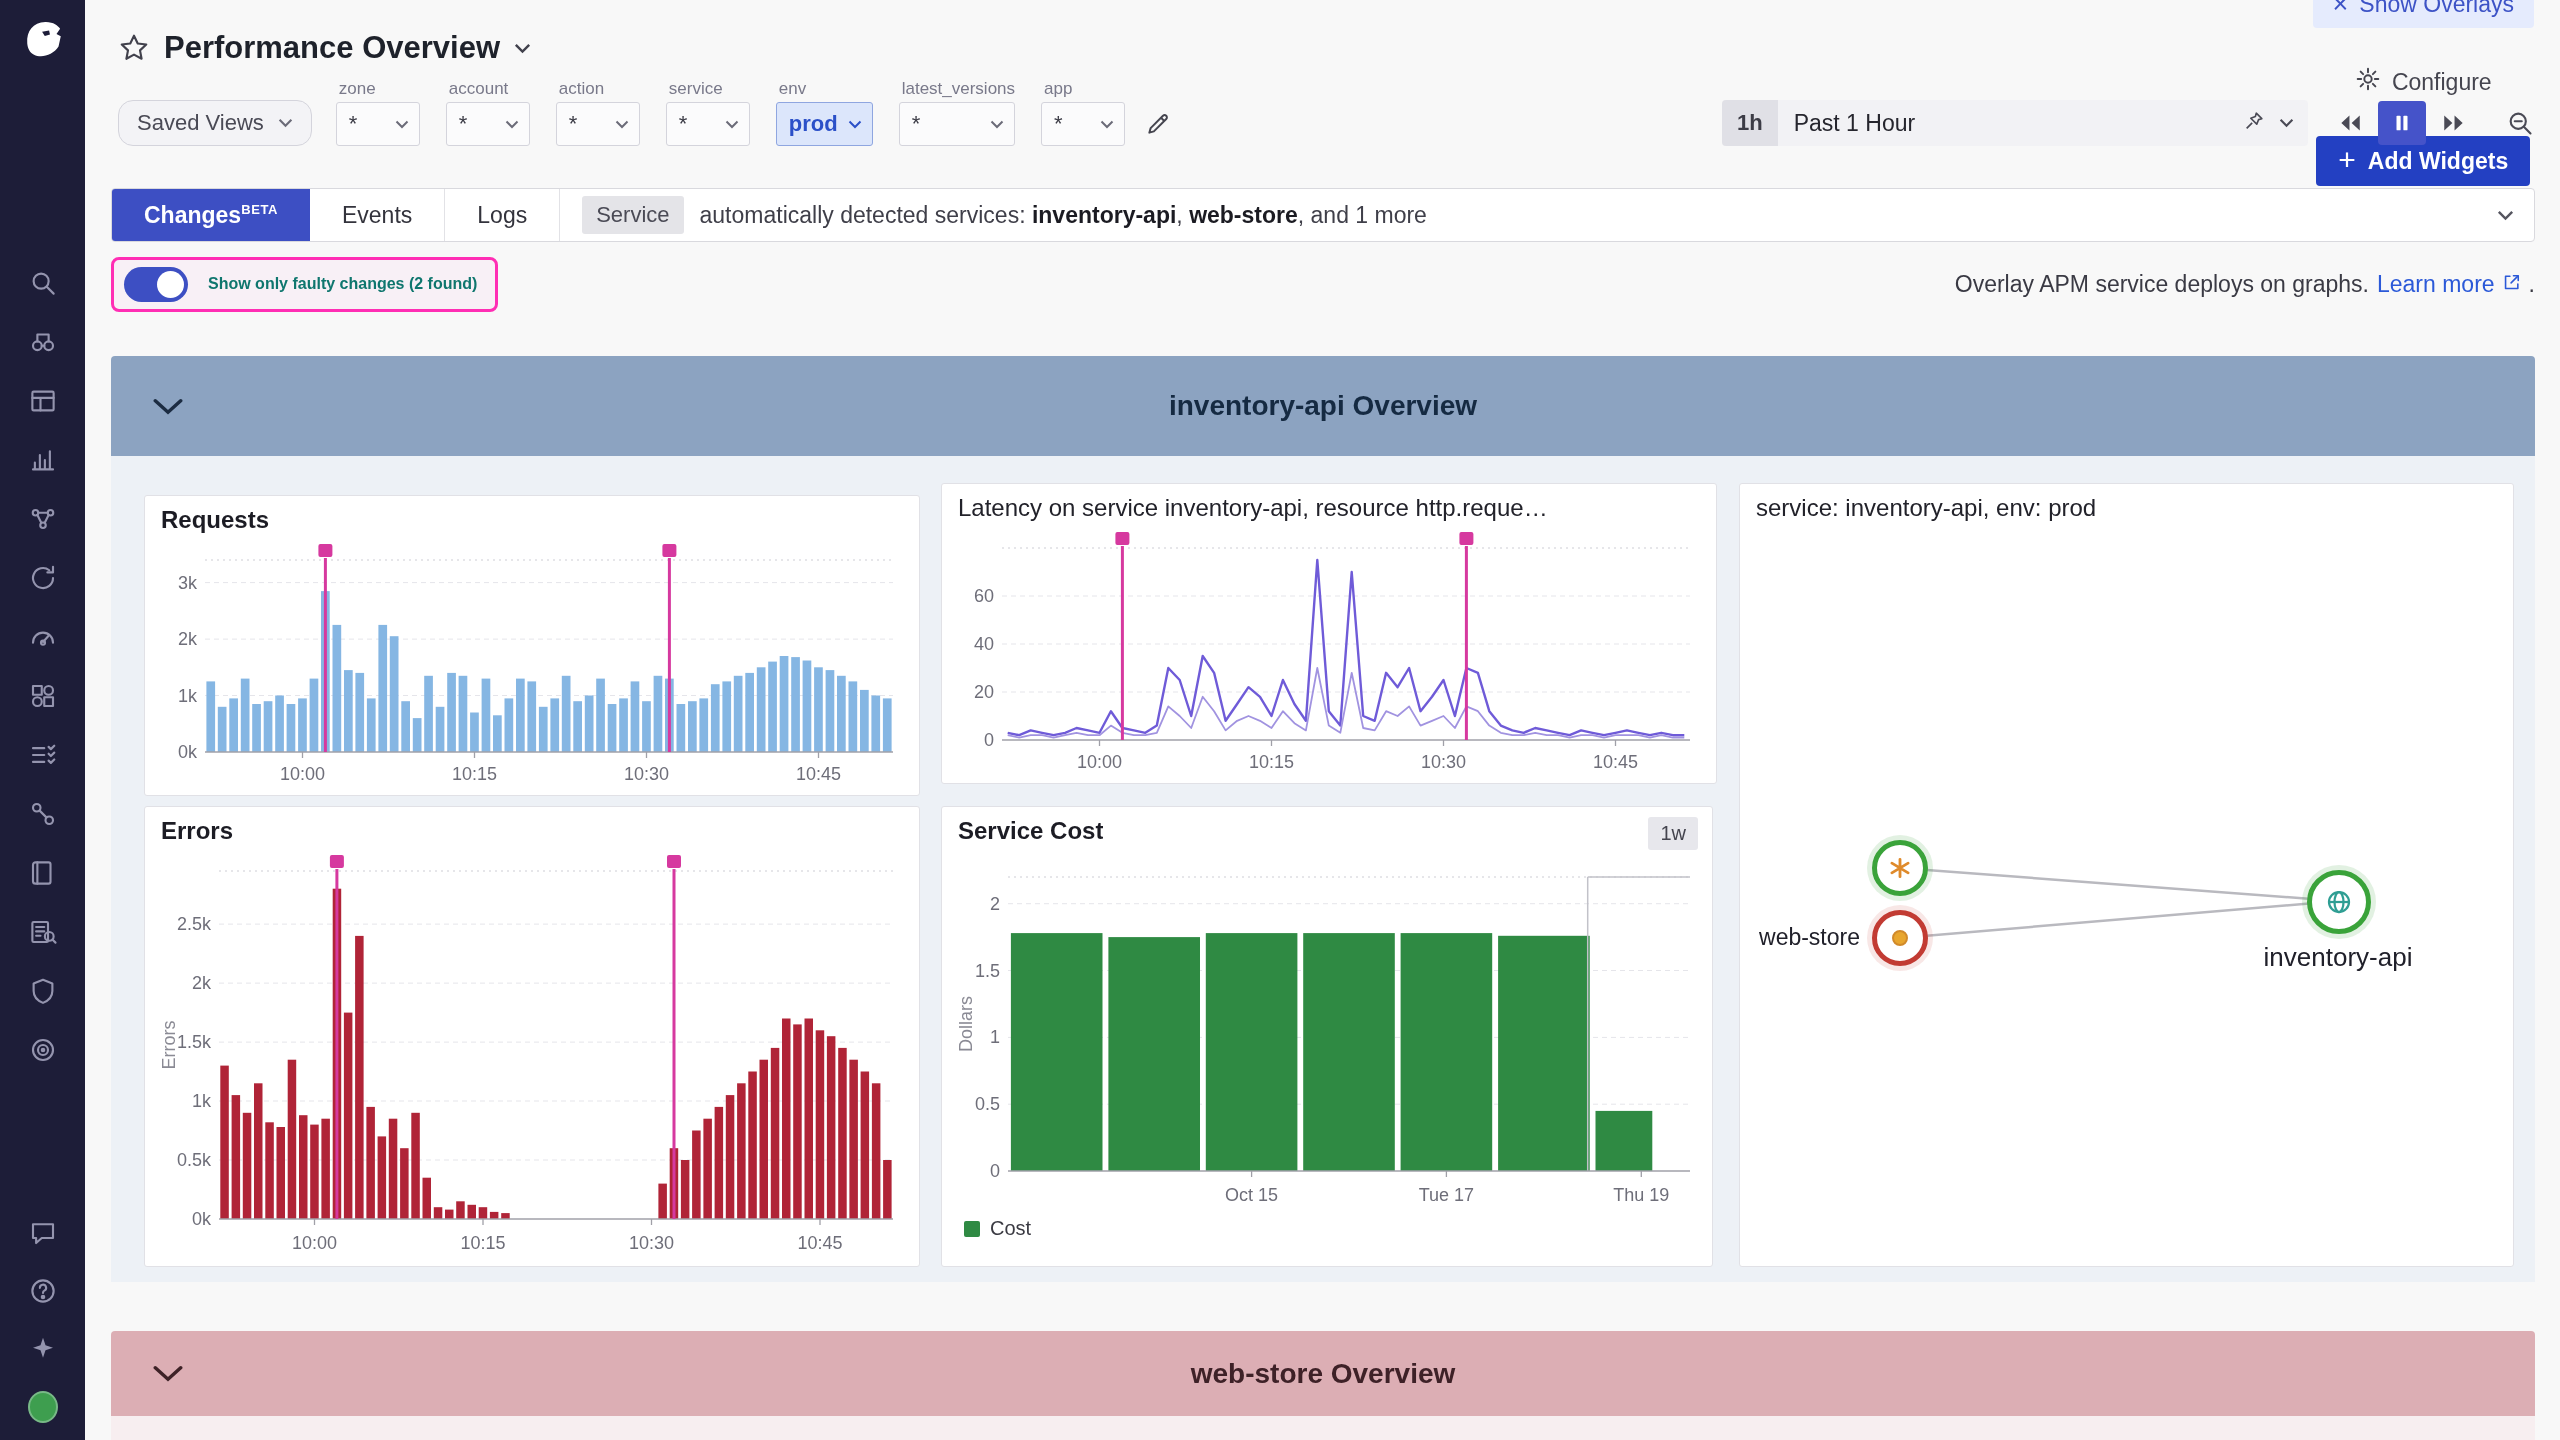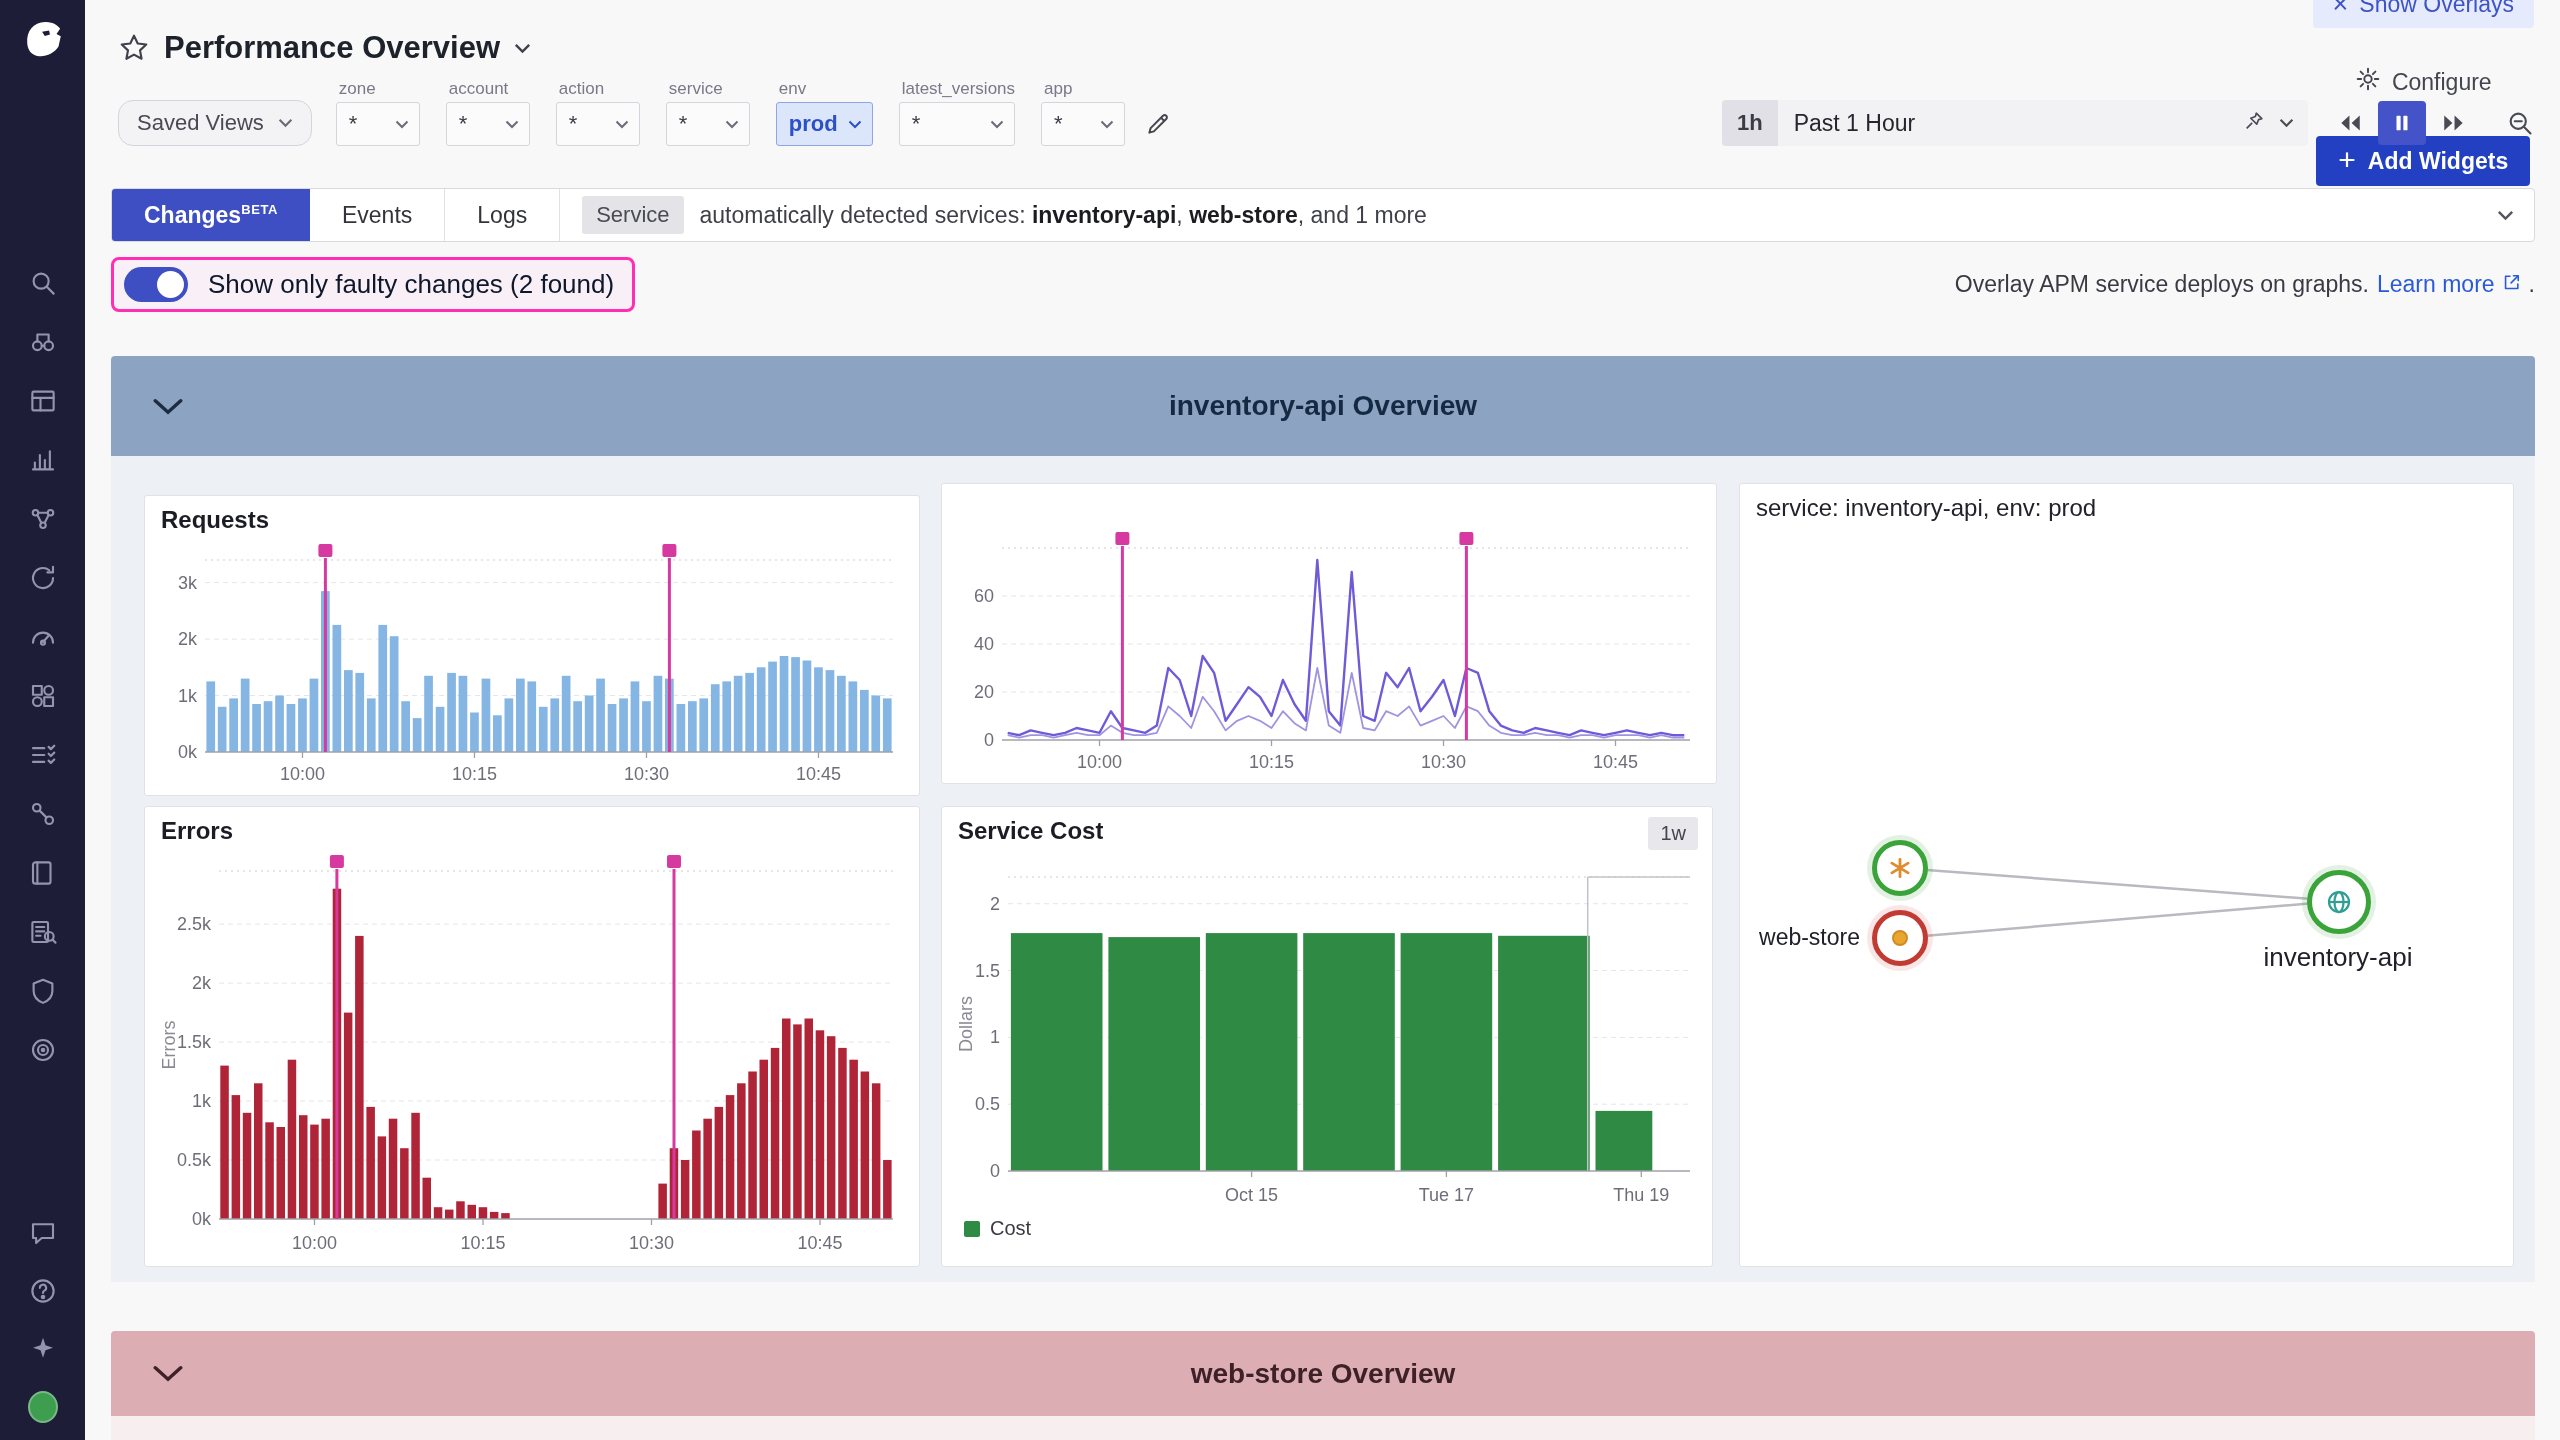--- a/index.html
+++ b/index.html
@@ -60,21 +60,21 @@
   .service-text { margin-left:16px; align-self:center; font-size:23px; color:#3f3f49; white-space:nowrap; overflow:hidden; cursor:pointer; }
   .svc-bold { font-weight:700; color:#1b1b22; }
   .tab-caret { margin-left:auto; margin-right:20px; align-self:center; color:#55555f; display:flex; cursor:pointer; }
   
   .toggle-row { position:absolute; top:250px; left:26px; width:2424px; height:68px; display:flex; align-items:center; }
   .highlight { display:flex; align-items:center; gap:20px; border:3px solid #ff2eb4; background:rgba(255,180,232,0.10); border-radius:8px; padding:7px 18px 7px 10px; }
   .toggle { width:64px; height:35px; border-radius:18px; background:#c4c4cc; position:relative; cursor:pointer; flex:none; }
   .toggle.on { background:#3d4fc3; }
   .toggle .knob { position:absolute; top:4px; left:4px; width:27px; height:27px; border-radius:50%; background:#fff; }
   .toggle.on .knob { left:auto; right:4px; }
-  .toggle-label { font-size:26px; color:#0f172a; }
+  .toggle-label { font-size:16px; color:#0f766e;font-weight:bold; }
   .overlay-note { margin-left:auto; font-size:23px; color:#3a3a44; display:flex; align-items:center; gap:8px; }
   .learn { color:#2b59d8; display:inline-flex; align-items:center; gap:7px; cursor:pointer; text-decoration:none; }
   
   .group { position:absolute; left:26px; width:2424px; }
   .group-blue { top:356px; }
   .group-rose { top:1331px; }
   .group-header { height:100px; display:flex; align-items:center; position:relative; border-radius:4px 4px 0 0; cursor:pointer; }
   .group-header.blue { background:#8ca3c1; }
   .group-header.rose { background:#dcaeb4; height:85px; }
   .collapse { position:absolute; left:42px; display:flex; color:#1c2c42; cursor:pointer; }
@@ -525,20 +525,21 @@
               <line x1="659.5" y1="210" x2="659.5" y2="216" stroke="#a0a0a8" stroke-width="1.3"></line>
               <text x="659.5" y="238" text-anchor="middle" font-size="18" fill="#6e6e79">10:45</text>
               <line x1="166.4" y1="16" x2="166.4" y2="210" stroke="#d6399f" stroke-width="3"></line>
               <rect x="159.4" y="2" width="14" height="13" rx="2" fill="#d6399f"></rect>
               <line x1="510.4" y1="16" x2="510.4" y2="210" stroke="#d6399f" stroke-width="3"></line>
               <rect x="503.4" y="2" width="14" height="13" rx="2" fill="#d6399f"></rect>
             </svg></div>
       </div>
 
       <div class="panel p-latency">
+        <div class="panel-title regular">Latency on service inventory-api, resource http.reque…</div>
         <div class="chart" id="chart-latency"><svg width="746" height="246" font-family="Liberation Sans, sans-serif">
               <line x1="46" y1="18" x2="734" y2="18" stroke="#cdcdd4" stroke-width="1" stroke-dasharray="2 4"></line>
               <text x="38" y="216.0" text-anchor="end" font-size="18" fill="#6e6e79">0</text>
               <line x1="46" y1="162.0" x2="734" y2="162.0" stroke="#e5e5ea" stroke-width="1" stroke-dasharray="5 4"></line>
               <text x="38" y="168.0" text-anchor="end" font-size="18" fill="#6e6e79">20</text>
               <line x1="46" y1="114.0" x2="734" y2="114.0" stroke="#e5e5ea" stroke-width="1" stroke-dasharray="5 4"></line>
               <text x="38" y="120.0" text-anchor="end" font-size="18" fill="#6e6e79">40</text>
               <line x1="46" y1="66.0" x2="734" y2="66.0" stroke="#e5e5ea" stroke-width="1" stroke-dasharray="5 4"></line>
               <text x="38" y="72.0" text-anchor="end" font-size="18" fill="#6e6e79">60</text>
               <polyline points="51.7,202.8 63.2,205.2 74.7,200.4 86.1,202.8 97.6,205.2 109.1,202.8 120.5,198.0 132.0,200.4 143.5,202.8 154.9,181.2 166.4,198.0 177.9,200.4 189.3,202.8 200.8,195.6 212.3,138.0 223.7,150.0 235.2,186.0 246.7,126.0 258.1,142.8 269.6,190.8 281.1,174.0 292.5,157.2 304.0,166.8 315.5,186.0 326.9,150.0 338.4,174.0 349.9,190.8 361.3,30.0 372.8,181.2 384.3,195.6 395.7,42.0 407.2,186.0 418.7,190.8 430.1,142.8 441.6,157.2 453.1,138.0 464.5,181.2 476.0,166.8 487.5,150.0 498.9,186.0 510.4,138.0 521.9,142.8 533.3,181.2 544.8,195.6 556.3,200.4 567.7,202.8 579.2,198.0 590.7,200.4 602.1,202.8 613.6,205.2 625.1,200.4 636.5,202.8 648.0,205.2 659.5,202.8 670.9,200.4 682.4,202.8 693.9,205.2 705.3,202.8 716.8,205.2 728.3,205.2" fill="none" stroke="#6f5bd8" stroke-width="2.4" stroke-linejoin="round"></polyline>

